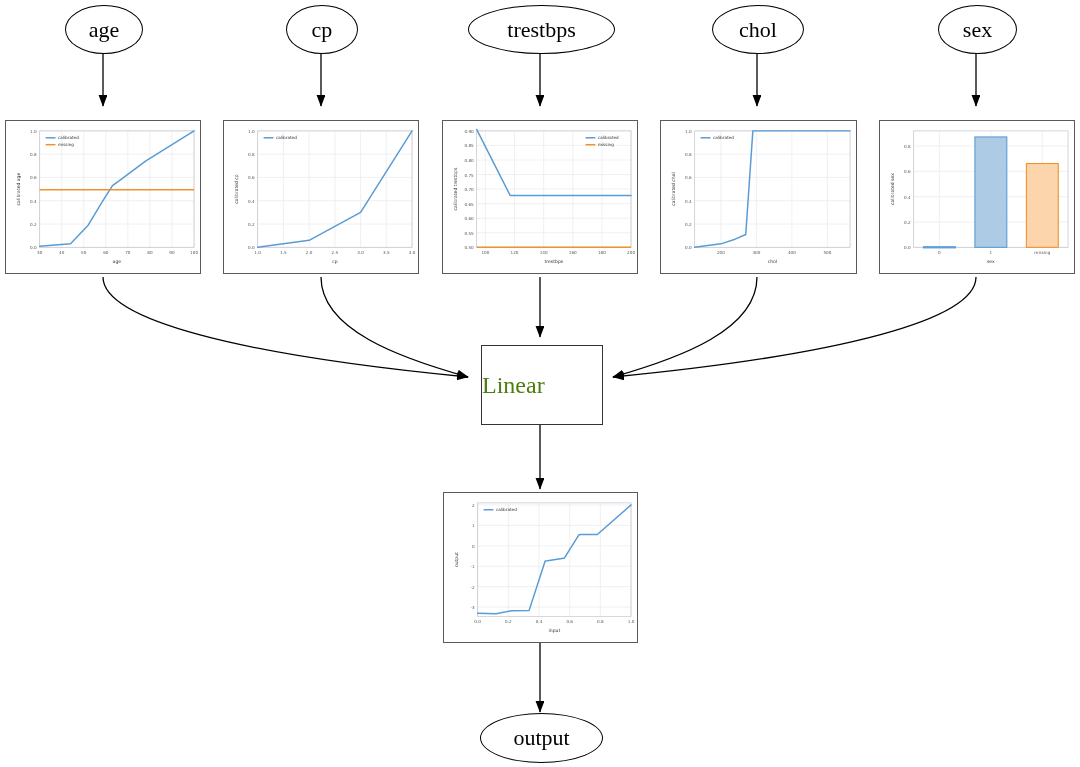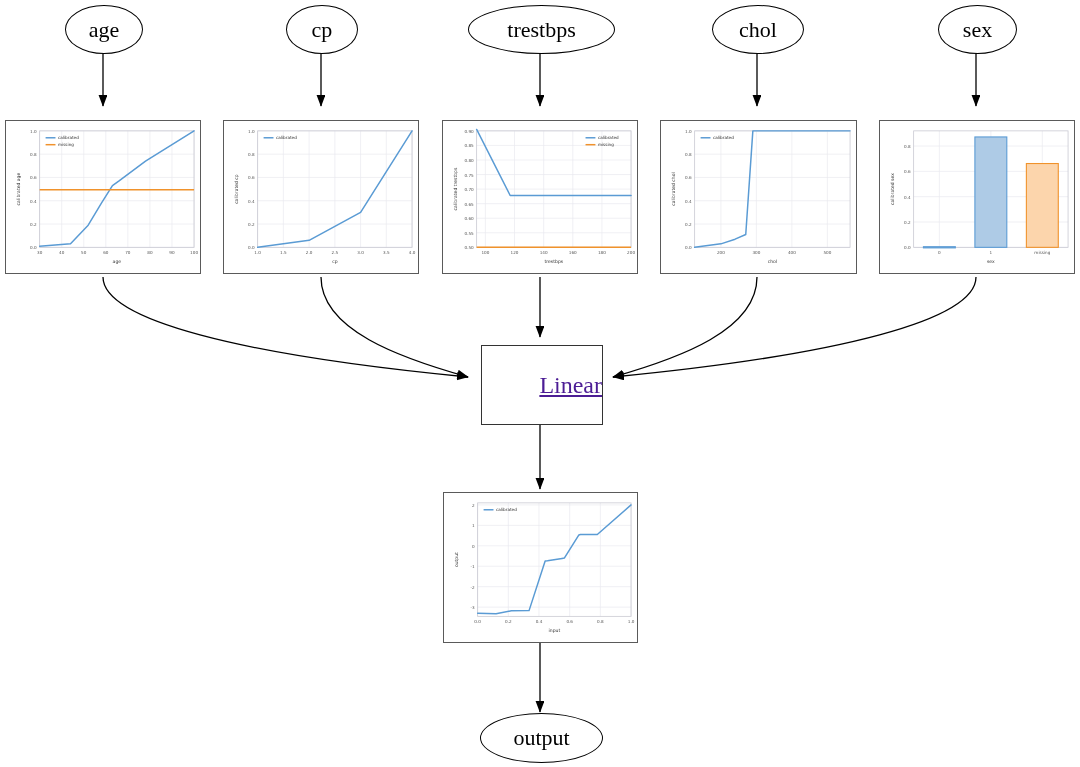--- a/index.html
+++ b/index.html
@@ -12,22 +12,22 @@
   .edges{position:absolute;left:0;top:0;width:1080px;height:767px;pointer-events:none;}
 
   
   .ellipse-node{
     position:absolute;border:1.1px solid #000;border-radius:50%;
     background:#fff;display:flex;align-items:center;justify-content:center;
     font-family:"Liberation Serif", serif;color:#000;
   }
   .box-node{
     position:absolute;border:1.1px solid #333;background:#fff;
-    display:flex;align-items:center;justify-content:flex-end;
-    font-family:"Liberation Serif", serif;color:#4c1d95;text-decoration:underline;
+    display:flex;align-items:center;justify-content:flex-start;
+    font-family:"Liberation Serif", serif;color:#4d7c0f;
   }
 
   
   .panel{
     position:absolute;background:#fff;border:1.5px solid #5a5a5a;
     box-sizing:border-box;
   }
   .plot-svg{display:block;width:100%;height:100%;}
   .tick-lbl{font-family:"DejaVu Sans", sans-serif;fill:#555;}
   .axis-lbl{font-family:"DejaVu Sans", sans-serif;fill:#333;}

